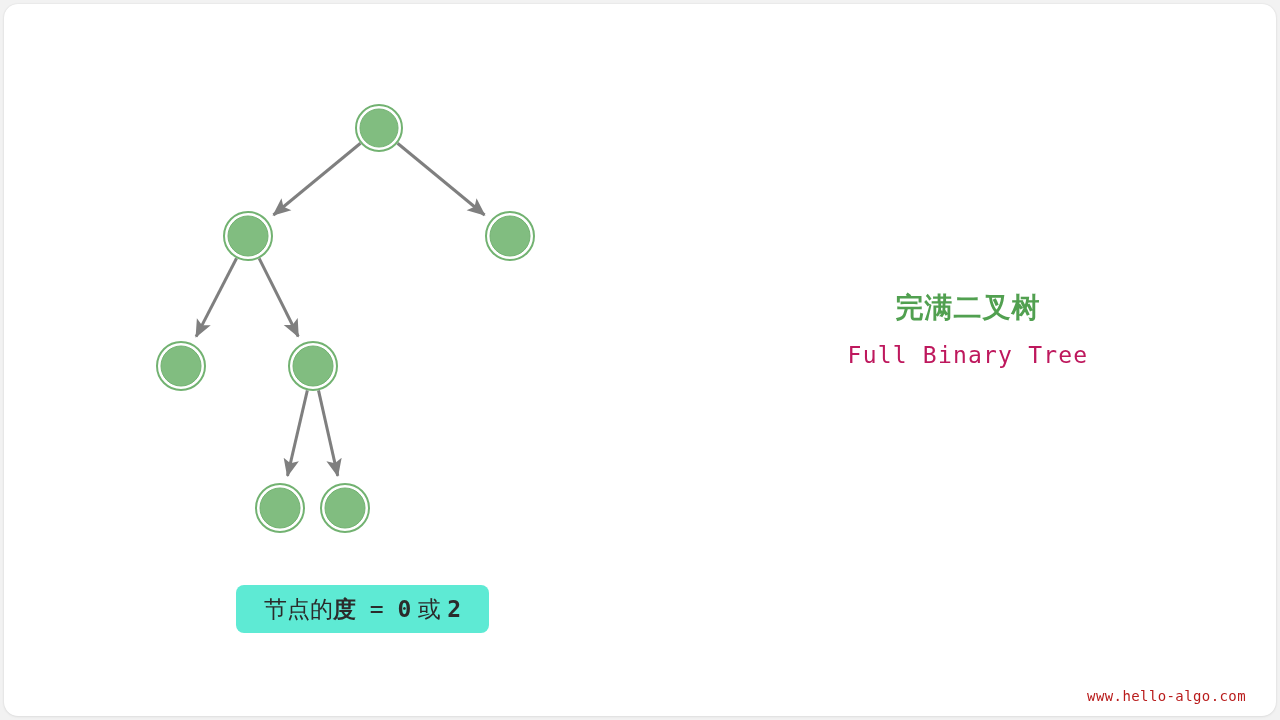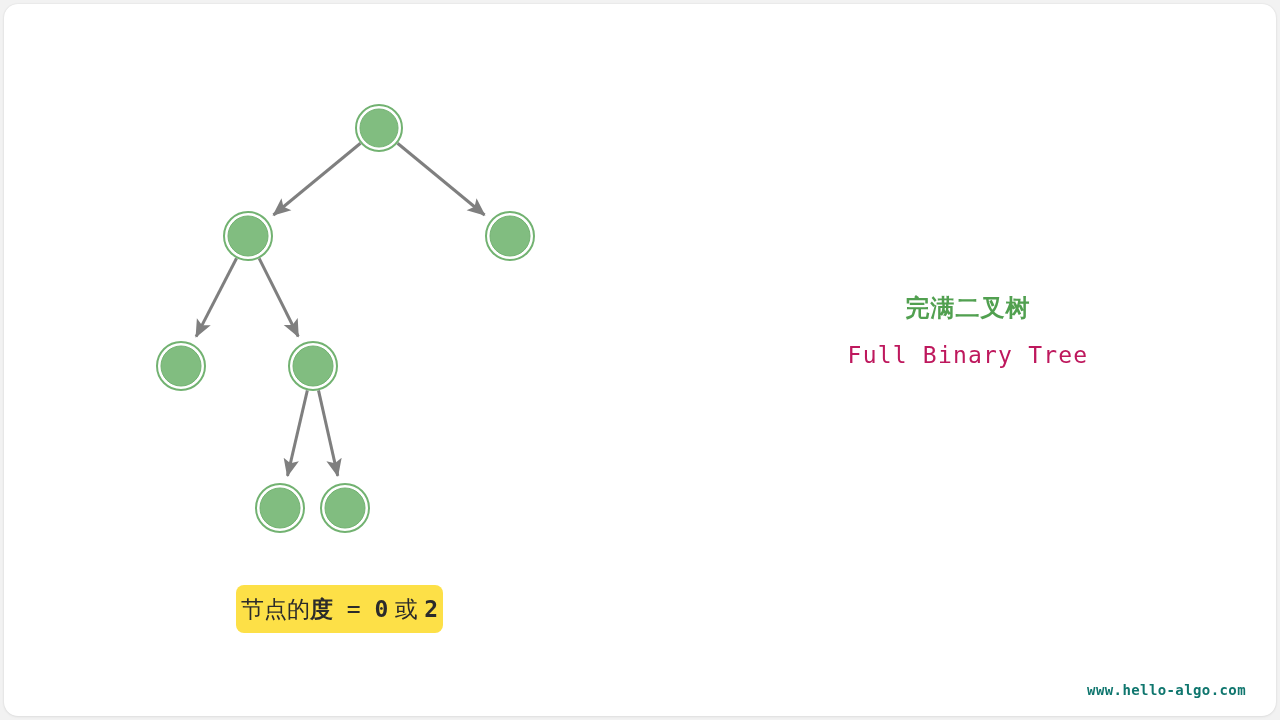--- a/index.html
+++ b/index.html
@@ -43,21 +43,21 @@
   
   #caption {
     position: absolute;
     left: 768px;
     top: 292px;
     width: 400px;
     text-align: center;
   }
   #caption .zh-title {
     font-family: "Liberation Sans", sans-serif;
-    font-size: 24px;
+    font-size: 28px;
     font-weight: bold;
     color: #51a050;
     letter-spacing: 1px;
     line-height: 32px;
   }
   #caption .en-title {
     margin-top: 16px;
     font-family: "DejaVu Sans Mono", monospace;
     font-size: 23px;
     font-weight: normal;
@@ -65,25 +65,25 @@
     letter-spacing: 1.2px;
     line-height: 30px;
   }
 
   
   #degree-label {
     position: absolute;
     left: 236px;
     top: 585px;
     height: 48px;
-    padding: 0 5px;
+    padding: 0 28px;
     display: flex;
     align-items: center;
     justify-content: center;
-    background: #fde047;
+    background: #5eead4;
     border-radius: 8px;
     box-sizing: border-box;
   }
   #degree-label .seg {
     font-family: "Liberation Sans", sans-serif;
     font-size: 23px;
     color: #2b2b2b;
     white-space: pre;
     line-height: 1;
   }
@@ -91,26 +91,25 @@
     font-family: "DejaVu Sans Mono", monospace;
   }
   #degree-label .seg.bold {
     font-weight: bold;
   }
 
   
   #watermark {
     position: absolute;
     right: 34px;
-    bottom: 22px;
+    bottom: 16px;
     font-family: "DejaVu Sans Mono", monospace;
     font-size: 14px;
-    color: #0f766e;
+    color: #b91c1c;
     letter-spacing: 0.4px;
-    font-weight: bold;
   }
 </style>
 </head>
 <body>
 
 <div id="canvas">
   <div id="card"></div>
 
   <svg id="tree-svg" viewBox="0 0 1280 720" xmlns="http://www.w3.org/2000/svg">
     <defs>

